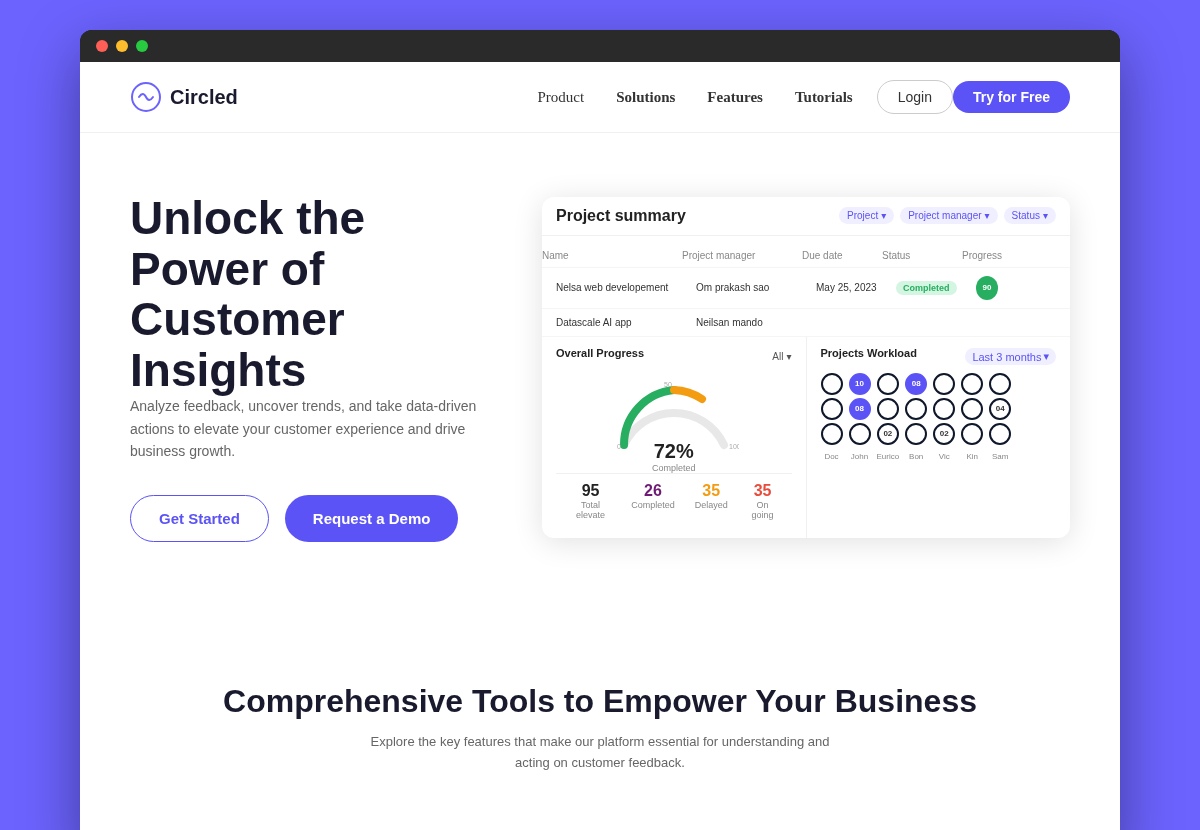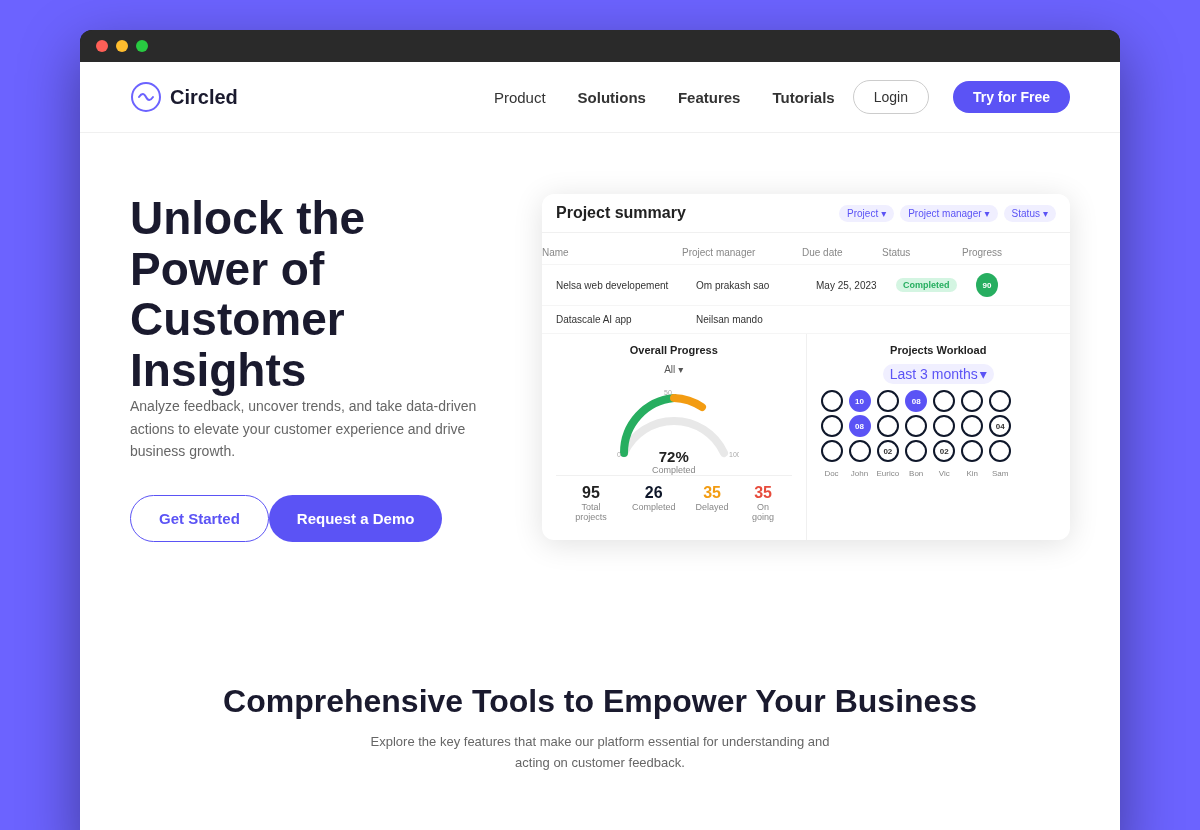--- a/index.html
+++ b/index.html
@@ -51,30 +51,31 @@
     }
     .nav-logo-text {
       font-size: 20px;
       font-weight: 700;
       color: #1a1a2e;
     }
     .nav-links {
       display: flex;
       gap: 32px;
       align-items: center;
-      margin-right: 18px;
+      margin-right: 24px;
+      font-family: Liberation Serif, serif;
     }
     .nav-link {
       font-size: 15px;
       color: #333;
       cursor: pointer;
       text-decoration: none;
     }
     .nav-link.bold { font-weight: 700; }
-    .nav-buttons { display: flex; gap: 24px; align-items: center; }
+    .nav-buttons { display: flex; gap: 0; align-items: center; }
     .btn-login {
       padding: 8px 20px;
       border: 1px solid #ccc;
       border-radius: 20px;
       background: #fff;
       font-size: 14px;
       color: #333;
       cursor: pointer;
     }
     .btn-try {
@@ -107,21 +108,21 @@
       color: #1a1a2e;
       line-height: 1.1;
     }
     .hero-subtitle {
       font-size: 14px;
       color: #666;
       line-height: 1.6;
       margin-bottom: 32px;
       max-width: 380px;
     }
-    .hero-buttons { display: flex; }
+    .hero-buttons { display: flex; gap: 16px; }
     .btn-get-started {
       padding: 14px 28px;
       border: 1.5px solid #5b53f5;
       border-radius: 30px;
       background: #fff;
       color: #5b53f5;
       font-size: 15px;
       font-weight: 600;
       cursor: pointer;
     }
@@ -227,65 +228,64 @@
       font-size: 11px;
       font-weight: 700;
       color: #222;
       margin-bottom: 8px;
     }
     .panel-header {
       display: flex;
       justify-content: space-between;
       align-items: center;
       margin-bottom: 8px;
-      flex-direction: column;
     }
     .panel-filter {
       padding: 2px 7px;
       border-radius: 10px;
       background: #f0efff;
       color: #5b53f5;
-      font-size: 14px;
-      display: flex;
-      align-items: flex-start;
+      font-size: 11px;
+      display: flex;
+      align-items: flex-end;
       gap: 2px;
     }
 
     
     .gauge-container {
       display: flex;
       flex-direction: column;
       align-items: center;
       position: relative;
     }
     .gauge-svg { width: 130px; height: 75px; }
     .gauge-label {
       text-align: center;
       margin-top: -10px;
     }
-    .gauge-pct { font-size: 15px; font-weight: 800; color: #222; }
+    .gauge-pct { font-size: 20px; font-weight: 800; color: #222; }
     .gauge-sub { font-size: 9px; color: #888; }
     .all-dropdown {
       display: flex;
       align-items: center;
       gap: 3px;
       font-size: 10px;
       color: #555;
     }
 
     
     .stats-row {
       display: flex;
       gap: 20px;
       padding: 8px 14px;
       border-top: 1px solid #f0f0f0;
     }
     .stat-item { text-align: center; }
     .stat-num { font-size: 16px; font-weight: 800; color: #222; }
-    .stat-num.green { color: #0f172a; }
+    .stat-num.green { color: #701a75; }
     .stat-num.orange { color: #f39c12; }
     .stat-num.red { color: #e74c3c; }
     .stat-label { font-size: 9px; color: #888; }
 
     
     .workload-chart {
       display: flex;
       align-items: flex-end;
       gap: 6px;
       height: 90px;
@@ -451,21 +451,21 @@
                   <text x="55" y="12" font-size="7" fill="#aaa">50</text>
                 </svg>
                 <div class="gauge-label">
                   <div class="gauge-pct">72%</div>
                   <div class="gauge-sub">Completed</div>
                 </div>
               </div>
               <div class="stats-row">
                 <div class="stat-item">
                   <div class="stat-num">95</div>
-                  <div class="stat-label">Total projects</div>
+                  <div class="stat-label">Total elevate</div>
                 </div>
                 <div class="stat-item">
                   <div class="stat-num green">26</div>
                   <div class="stat-label">Completed</div>
                 </div>
                 <div class="stat-item">
                   <div class="stat-num orange">35</div>
                   <div class="stat-label">Delayed</div>
                 </div>
                 <div class="stat-item">

